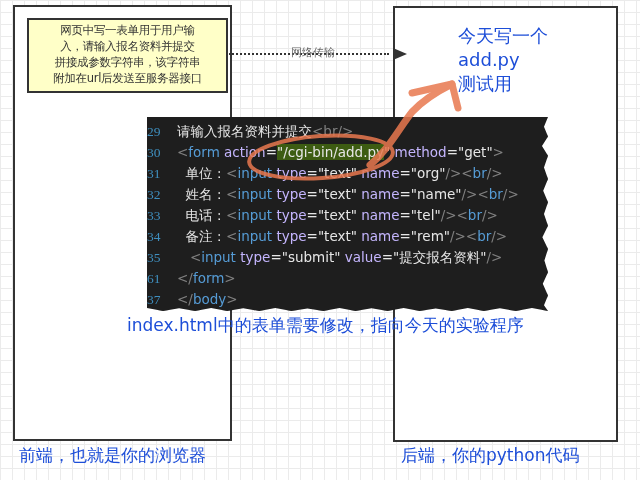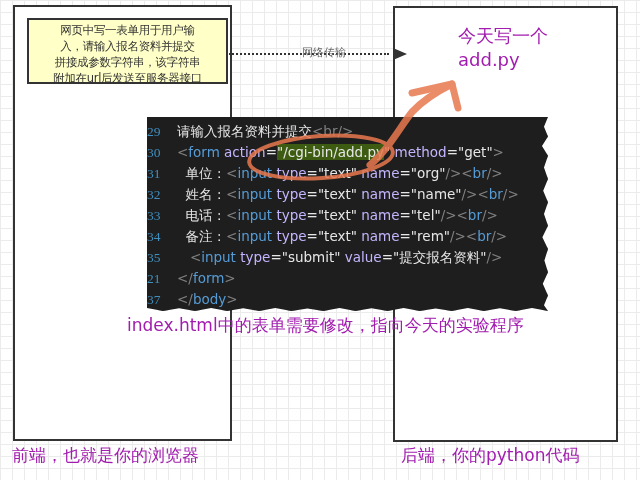--- a/index.html
+++ b/index.html
@@ -12,61 +12,61 @@
       background-size: 12px 12px;
       font-family: "DejaVu Sans", sans-serif;
     }
     .box {
       position: absolute; background: #fff;
       border: 2px solid #333; box-sizing: border-box;
     }
     #front-box { left: 13px; top: 5px; width: 219px; height: 436px; }
     #back-box { left: 393px; top: 6px; width: 225px; height: 436px; }
     #note {
-      position: absolute; left: 27px; top: 18px; width: 201px; height: 66px;
+      position: absolute; left: 27px; top: 18px; width: 201px; height: 75px;
       background: #ffffc8; border: 2px solid #333; box-sizing: border-box;
       font-size: 11.5px; line-height: 16px; color: #333; text-align: center;
       padding: 2px 3px 0 3px; letter-spacing: -0.3px;
     }
     #note span { display: block; white-space: nowrap; }
     #link-line {
       position: absolute; left: 229px; top: 53px; width: 160px; height: 0;
       border-top: 2px dotted #333;
     }
     #link-label {
       position: absolute; left: 290px; top: 45px; font-size: 11px; color: #666;
-      background: transparent; padding: 0 12px;
+      background: transparent; padding: 0 1px;
     }
     #link-arrow {
       position: absolute; left: 393px; top: 48px; width: 0; height: 0;
       border-top: 6px solid transparent; border-bottom: 6px solid transparent;
       border-left: 14px solid #333;
     }
-    .orange-text { position: absolute; color: #a21caf; white-space: nowrap; }
+    .orange-text { position: absolute; color: #1d4ed8; white-space: nowrap; }
     #back-note { left: 458px; top: 24px; font-size: 18px; line-height: 24px; }
     #back-note span { display: block; }
     #code-panel {
       position: absolute; left: 147px; top: 117px; width: 401px; height: 194px;
       background: #1e1e1e;
       box-shadow: 3px 4px 6px rgba(0,0,0,0.45);
       clip-path: polygon(0 0, 100% 0, 99% 5%, 100% 10%, 98.5% 15%, 100% 20%, 99% 26%, 100% 32%, 98.8% 38%, 100% 44%, 99% 50%, 100% 56%, 98.6% 62%, 100% 68%, 99.1% 74%, 100% 80%, 98.7% 86%, 100% 92%, 99% 97%, 100% 100%, 96% 98.5%, 92% 100%, 88% 98.6%, 84% 100%, 80% 98.5%, 76% 100%, 72% 98.7%, 68% 100%, 64% 98.5%, 60% 100%, 56% 98.6%, 52% 100%, 48% 98.5%, 44% 100%, 40% 98.7%, 36% 100%, 32% 98.5%, 28% 100%, 24% 98.6%, 20% 100%, 16% 98.5%, 12% 100%, 8% 98.6%, 4% 100%, 0 98.5%);
     }
     .code-line {
       position: absolute; left: 0; height: 21px; line-height: 21px;
       font-size: 13.5px; white-space: nowrap; color: #e6e6e6;
     }
     .ln { display: inline-block; width: 30px; text-align: left; color: #3f8fbf; margin-right: 0; font-family: Liberation Serif, serif; }
     .br { color: #808080; text-align: right; }
     .tg { color: #569cd6; }
     .at { color: #c4b5fd; }
     .st { color: #e6e6e6; }
     .hl { background: #3d5c12; color: #e6e6e6; }
     #overlay { position: absolute; left: 0; top: 0; width: 640px; height: 480px; pointer-events: none; }
     #bottom-note { left: 127px; top: 314px; font-size: 17px; }
-    #front-label { left: 12px; top: 444px; font-size: 17px; }
+    #front-label { left: 12px; top: 444px; font-size: 17px; padding-left: 7px; }
     #back-label { left: 401px; top: 444px; font-size: 17px; }
   </style>
 </head>
 <body>
 
 <div class="box" id="front-box"></div>
 <div class="box" id="back-box"></div>
 
 <div id="note">
   <span>网页中写一表单用于用户输</span>
@@ -75,20 +75,21 @@
   <span>附加在url后发送至服务器接口</span>
 </div>
 
 <div id="link-line"></div>
 <div id="link-label">网络传输</div>
 <div id="link-arrow"></div>
 
 <div id="back-note" class="orange-text">
   <span>今天写一个</span>
   <span>add.py</span>
+  <span>测试用</span>
 </div>
 
 <div id="code-panel">
   <div class="code-line" style="top:4px">
     <span class="ln">29</span><span>请输入报名资料并提交</span><span class="br">&lt;br/&gt;</span>
   </div>
   <div class="code-line" style="top:25px">
     <span class="ln">30</span><span class="br">&lt;</span><span class="tg">form</span><span class="at"> action</span><span class="st">=</span><span class="hl">"/cgi-bin/add.py</span><span class="st">"</span><span class="at"> method</span><span class="st">=</span><span class="st">"get"</span><span class="br">&gt;</span>
   </div>
   <div class="code-line" style="top:46px">
@@ -100,21 +101,21 @@
   <div class="code-line" style="top:88px">
     <span class="ln">33</span>&nbsp;&nbsp;<span>电话：</span><span class="br">&lt;</span><span class="tg">input</span><span class="at"> type</span><span class="st">="text"</span><span class="at"> name</span><span class="st">="tel"</span><span class="br">/&gt;&lt;</span><span class="tg">br</span><span class="br">/&gt;</span>
   </div>
   <div class="code-line" style="top:109px">
     <span class="ln">34</span>&nbsp;&nbsp;<span>备注：</span><span class="br">&lt;</span><span class="tg">input</span><span class="at"> type</span><span class="st">="text"</span><span class="at"> name</span><span class="st">="rem"</span><span class="br">/&gt;&lt;</span><span class="tg">br</span><span class="br">/&gt;</span>
   </div>
   <div class="code-line" style="top:130px">
     <span class="ln">35</span>&nbsp;&nbsp;&nbsp;<span class="br">&lt;</span><span class="tg">input</span><span class="at"> type</span><span class="st">="submit"</span><span class="at"> value</span><span class="st">="提交报名资料"</span><span class="br">/&gt;</span>
   </div>
   <div class="code-line" style="top:151px">
-    <span class="ln">21</span><span class="br">&lt;/</span><span class="tg">form</span><span class="br">&gt;</span>
+    <span class="ln">61</span><span class="br">&lt;/</span><span class="tg">form</span><span class="br">&gt;</span>
   </div>
   <div class="code-line" style="top:172px">
     <span class="ln">37</span><span class="br">&lt;/</span><span class="tg">body</span><span class="br">&gt;</span>
   </div>
 </div>
 
 <svg id="overlay" viewBox="0 0 640 480">
   <g fill="none" stroke="#e8784f" stroke-linecap="round" stroke-linejoin="round" opacity="0.85">
     <ellipse cx="321" cy="157" rx="72" ry="21" stroke-width="4" transform="rotate(-4 321 157)"></ellipse>
     <path d="M370 165 C 388 150, 398 130, 412 112 C 425 98, 440 90, 452 84" stroke-width="7"></path>

